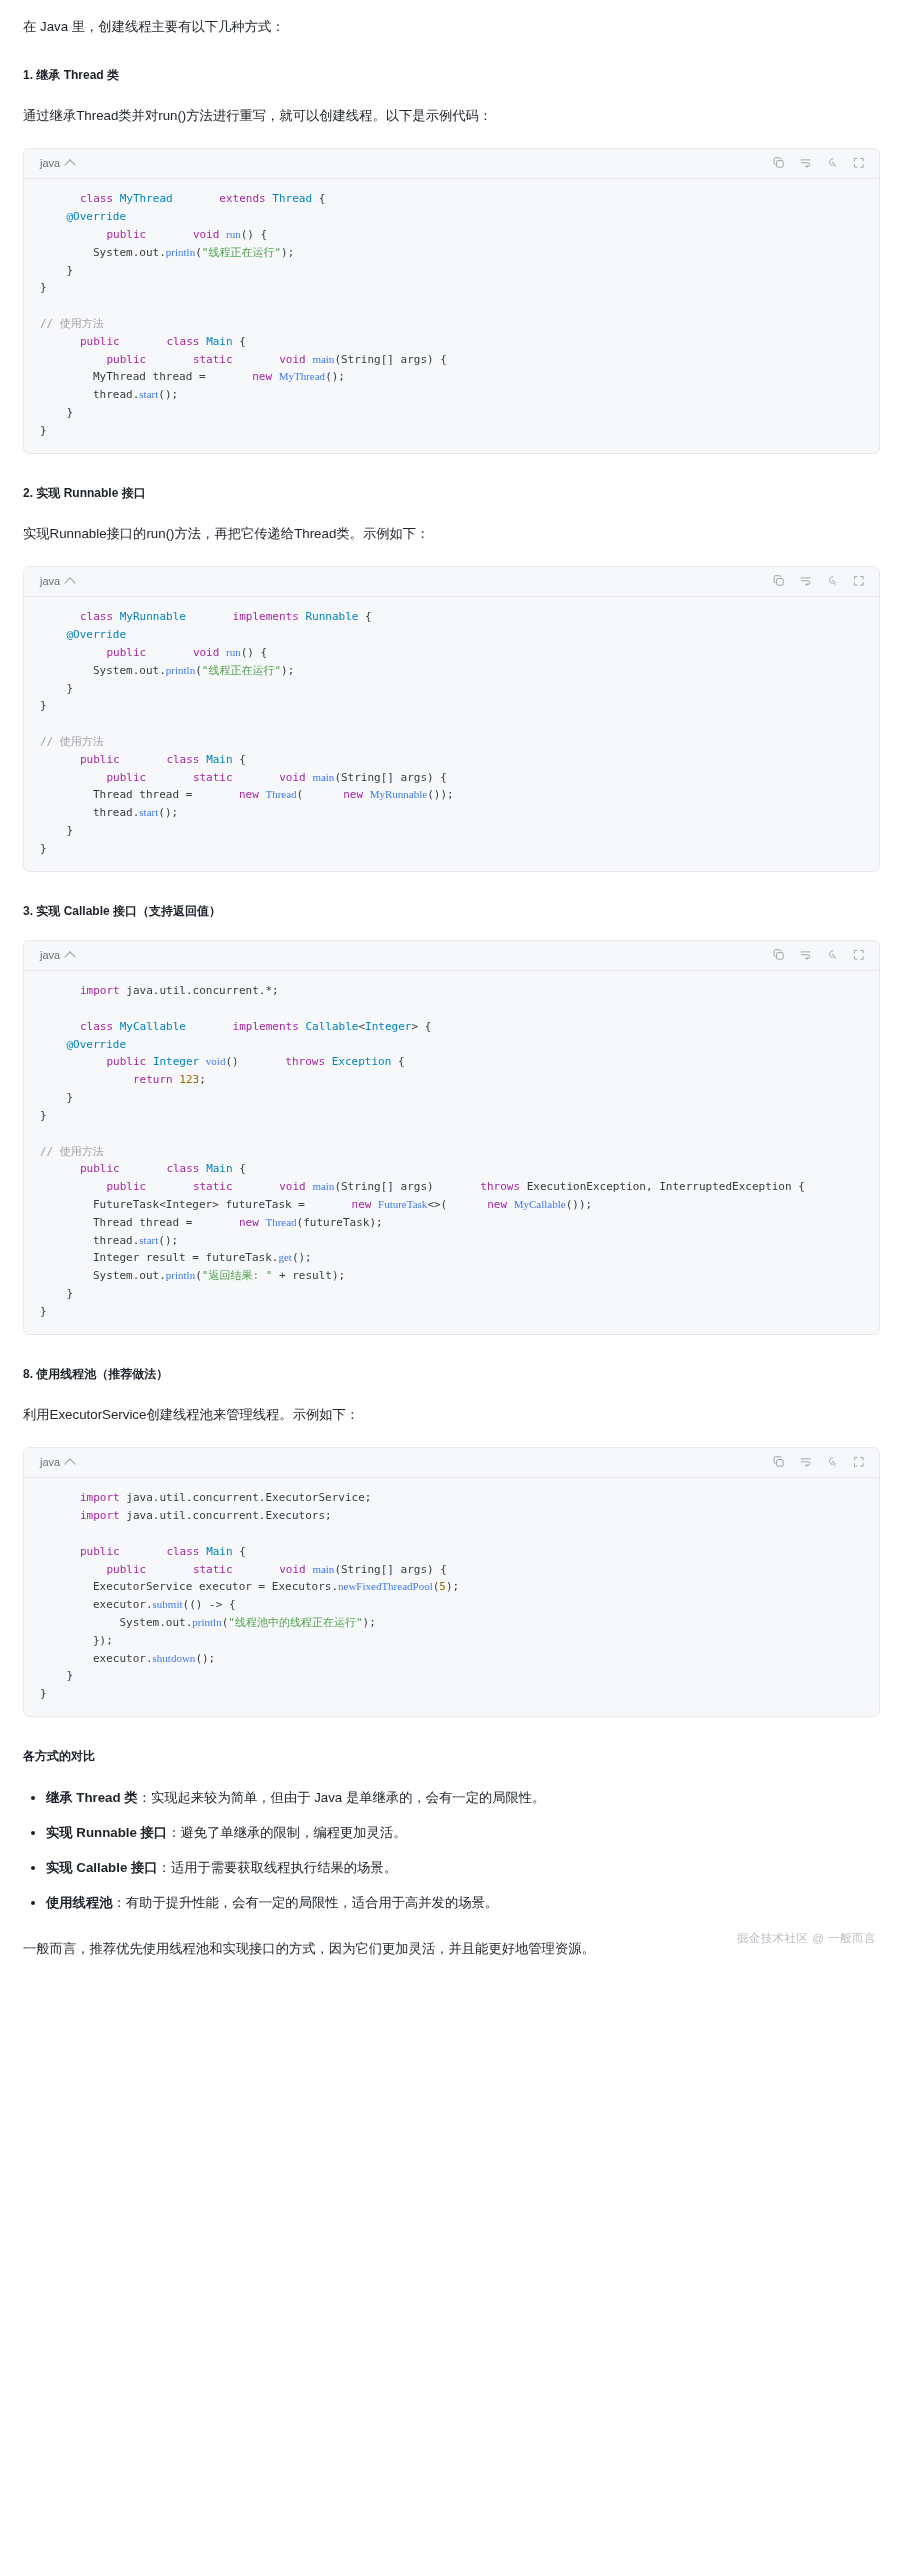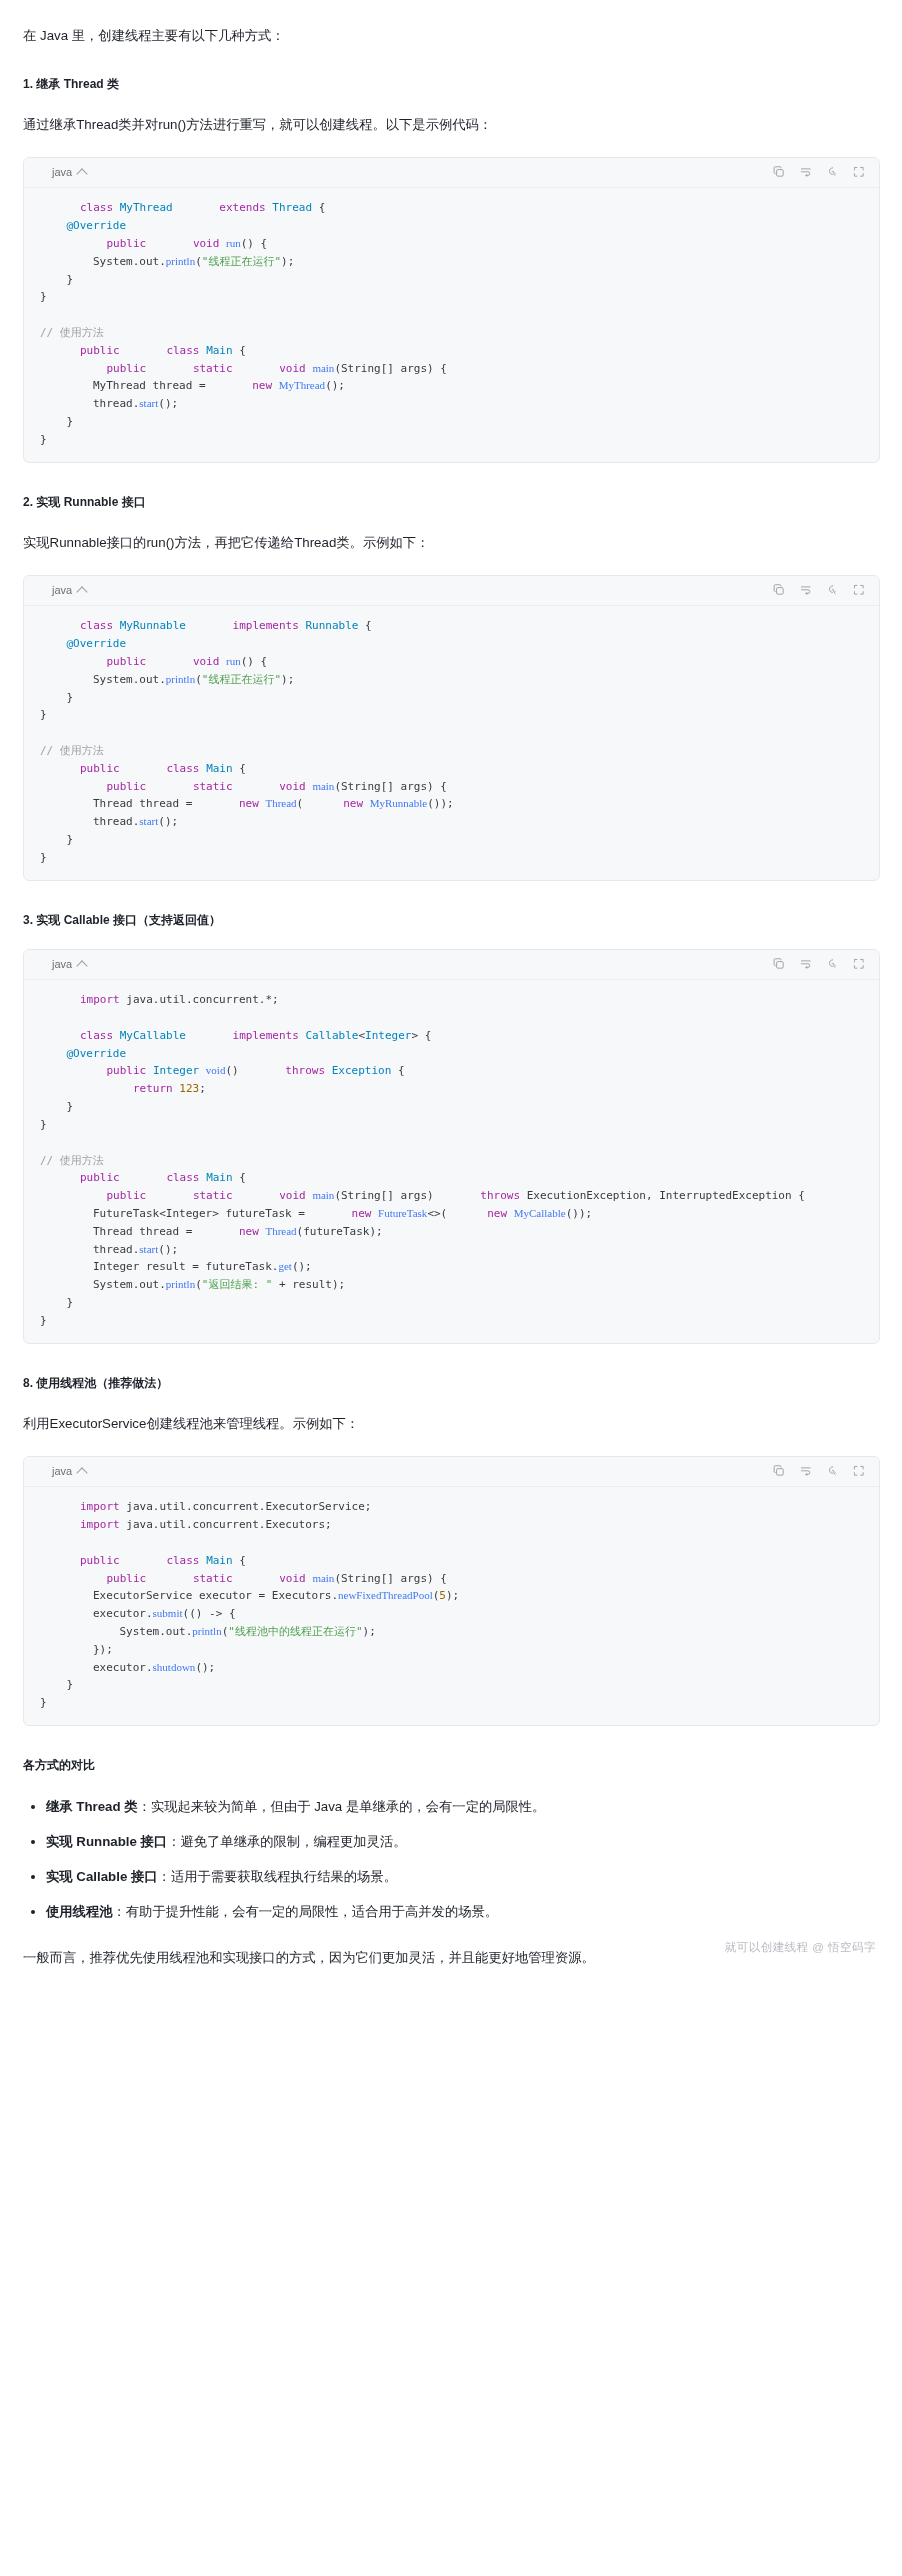--- a/index.html
+++ b/index.html
@@ -8,21 +8,21 @@
     background: #ffffff;
   }
   body {
     width: 903px;
     font-family: "Liberation Sans", sans-serif;
     color: #1d2129;
     -webkit-font-smoothing: antialiased;
   }
   .page {
     width: 903px;
-    padding: 24px 23px 36px 23px;
+    padding: 15px 23px 36px 23px;
     position: relative;
   }
   .intro {
     font-size: 13.3px;
     line-height: 1.8;
     color: #1d2129;
     margin: 0 0 27px 0;
   }
   h3.section-title {
     font-size: 12px;
@@ -55,21 +55,20 @@
     background: #f7f8fa;
     border-bottom: 0.9px solid #ececf0;
   }
   .code-lang {
     display: flex;
     align-items: center;
     gap: 6.2px;
     font-size: 11px;
     color: #6b6f76;
     font-family: "Liberation Sans", sans-serif;
-    margin-left: 12px;
   }
   .chev {
     display: inline-block;
     width: 8px; height: 8px;
     border-left: 1.2px solid #9aa0a6;
     border-top: 1.2px solid #9aa0a6;
     transform: rotate(45deg);
     position: relative;
     top: 1.8px;
   }
@@ -346,15 +345,15 @@
     <li>
       <b>实现 Callable 接口</b>：<span>适用于需要获取线程执行结果的场景。</span>
     </li>
     <li>
       <b>使用线程池</b>：<span>有助于提升性能，会有一定的局限性，适合用于高并发的场景。</span>
     </li>
   </ul>
 
   <p class="closing">一般而言，推荐优先使用线程池和实现接口的方式，因为它们更加灵活，并且能更好地管理资源。</p>
 
-  <div class="watermark">就可以创建线程 @ 悟空码字</div>
+  <div class="watermark">掘金技术社区 @ 一般而言</div>
 </div>
 
 
 </body></html>

